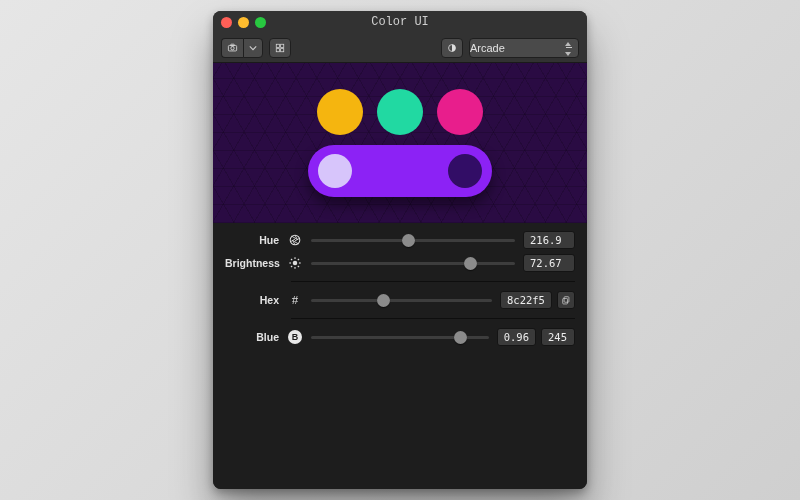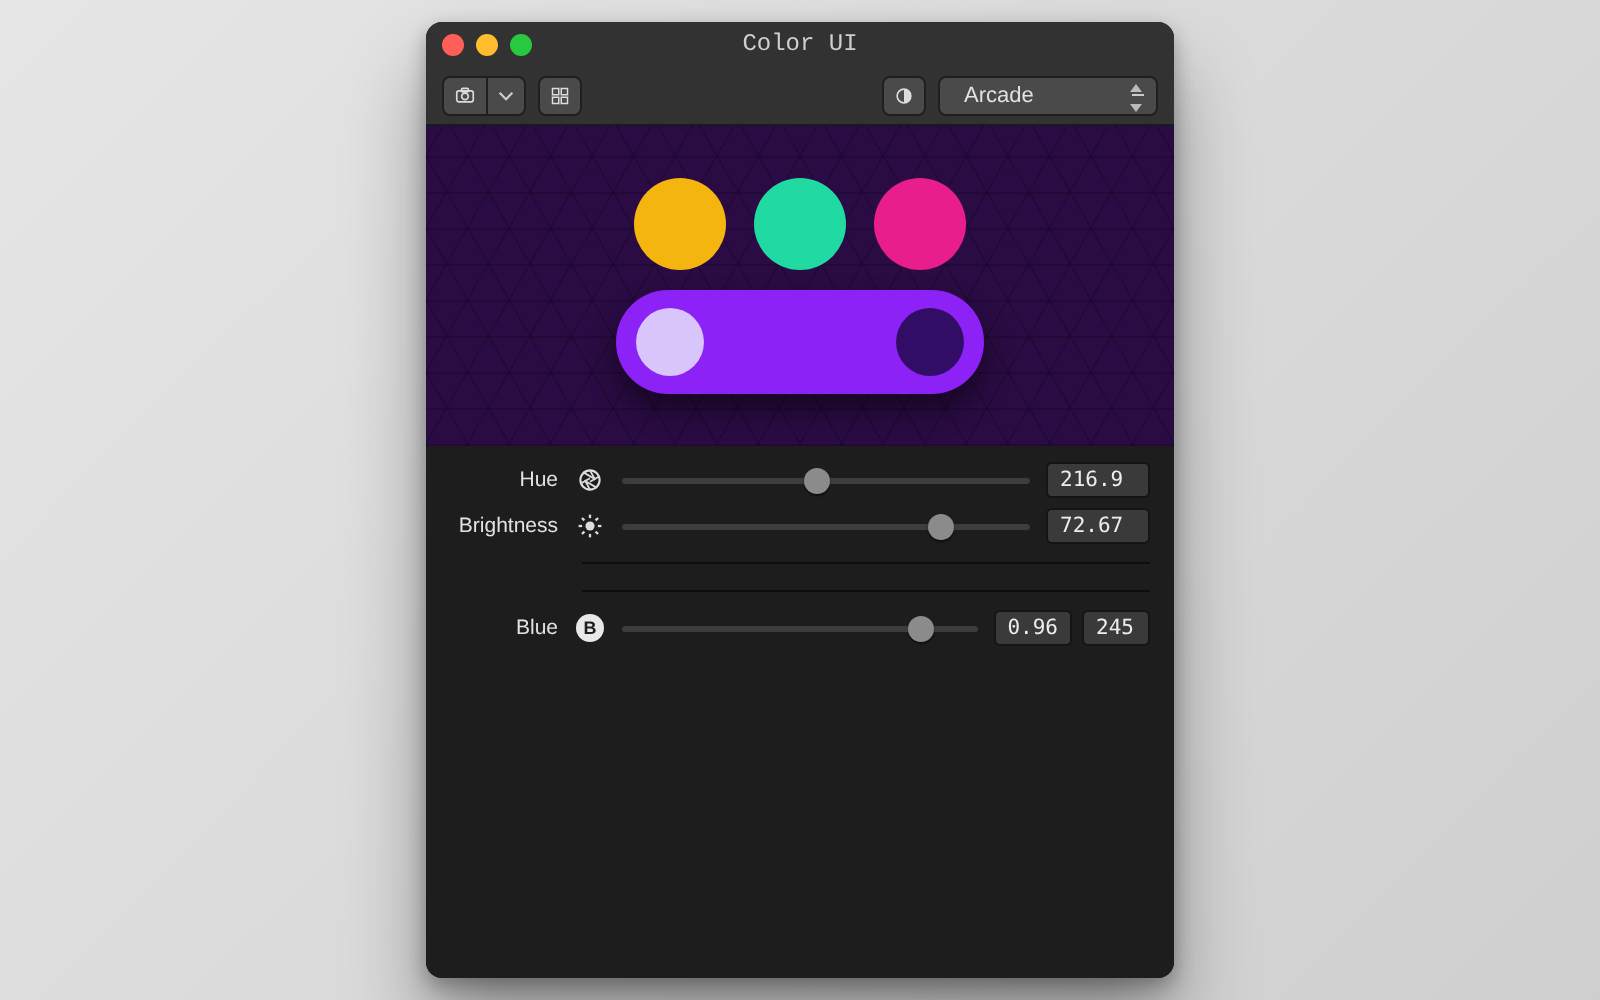--- a/index.html
+++ b/index.html
@@ -35,21 +35,21 @@
   .tbtn {
     height:20px; min-width:22px; padding:0 5px;
     background:#4a4a4a; border:1px solid #1f1f1f; border-radius:4px;
     display:flex; align-items:center; justify-content:center;
     color:#d5d5d5; cursor:pointer;
   }
   .tbtn.left { border-top-right-radius:0; border-bottom-right-radius:0; border-right:0;}
   .tbtn.right{ border-top-left-radius:0;  border-bottom-left-radius:0;}
   .spacer { flex:1; }
   .popup {
-    height:20px; min-width:110px; padding:0 18px 0 12px;
+    height:20px; min-width:110px; padding:0 18px 0 0;
     background:#4a4a4a; border:1px solid #1f1f1f; border-radius:4px;
     color:#e2e2e2; display:flex; align-items:center; cursor:pointer;
     position:relative;
   }
   .popup::after{
     content:""; position:absolute; right:6px; top:50%; margin-top:-4px;
     width:6px; height:8px;
     background:
       linear-gradient(#ccc,#ccc) center/6px 1px no-repeat,
       linear-gradient(#ccc,#ccc) center/1px 1px no-repeat;
@@ -92,21 +92,21 @@
     position:absolute; top:9px; width:34px; height:34px; border-radius:50%;
   }
   .token .knob.left{ left:10px; }
   .token .knob.right{ right:10px; }
 
   .controls{
     flex:1; background:#1d1d1d; padding:8px 12px 10px 12px;
     display:flex; flex-direction:column; gap:5px;
   }
   .row{ display:flex; align-items:center; gap:8px; }
-  .rlabel{ width:54px; text-align:right; color:#e2e2e2; font-size:10.5px; }
+  .rlabel{ width:54px; text-align:right; color:#e2e2e2; font-size:10.5px;font-weight:bold; }
   .ricon{ width:16px; height:16px; display:flex; align-items:center; justify-content:center; color:#dcdcdc; }
   .ricon svg{ width:14px; height:14px; }
   .badge{
     width:14px;height:14px;border-radius:50%;background:#e8e8e8;color:#1d1d1d;
     font-size:9px; font-weight:600; display:flex;align-items:center;justify-content:center;
   }
 
   .slider{
     flex:1; height:16px; position:relative; cursor:pointer;
   }
@@ -240,20 +240,37 @@
           <div class="track"></div>
           <div class="thumb" style="left:78%"></div>
         </div>
       <div class="fields">
           <div class="field">72.67</div>
         </div>
     </div>
 
     <div class="sep"></div>
 
+    <div class="row">
+      <div class="rlabel">Hex</div>
+      <div class="ricon" style="font-family:ui-monospace,Menlo;font-size:13px;">#</div>
+      <div class="slider">
+          <div class="track"></div>
+          <div class="thumb" style="left:40%"></div>
+        </div>
+      <div class="fields">
+        <div class="field">8c22f5</div>
+        <div class="copybtn">
+          <svg viewBox="0 0 16 16" width="11" height="11">
+              <rect x="4.5" y="2.5" width="7" height="8" rx="1.2" fill="none" stroke="#ccc" stroke-width="1.1"></rect>
+              <rect x="2.5" y="5" width="7" height="8" rx="1.2" fill="none" stroke="#ccc" stroke-width="1.1"></rect>
+            </svg>
+        </div>
+      </div>
+    </div>
 
     <div class="sep"></div>
 
 
 
     <div class="row">
       <div class="rlabel">Blue</div>
       <div class="ricon">
           <span class="badge">B</span>
         </div>

